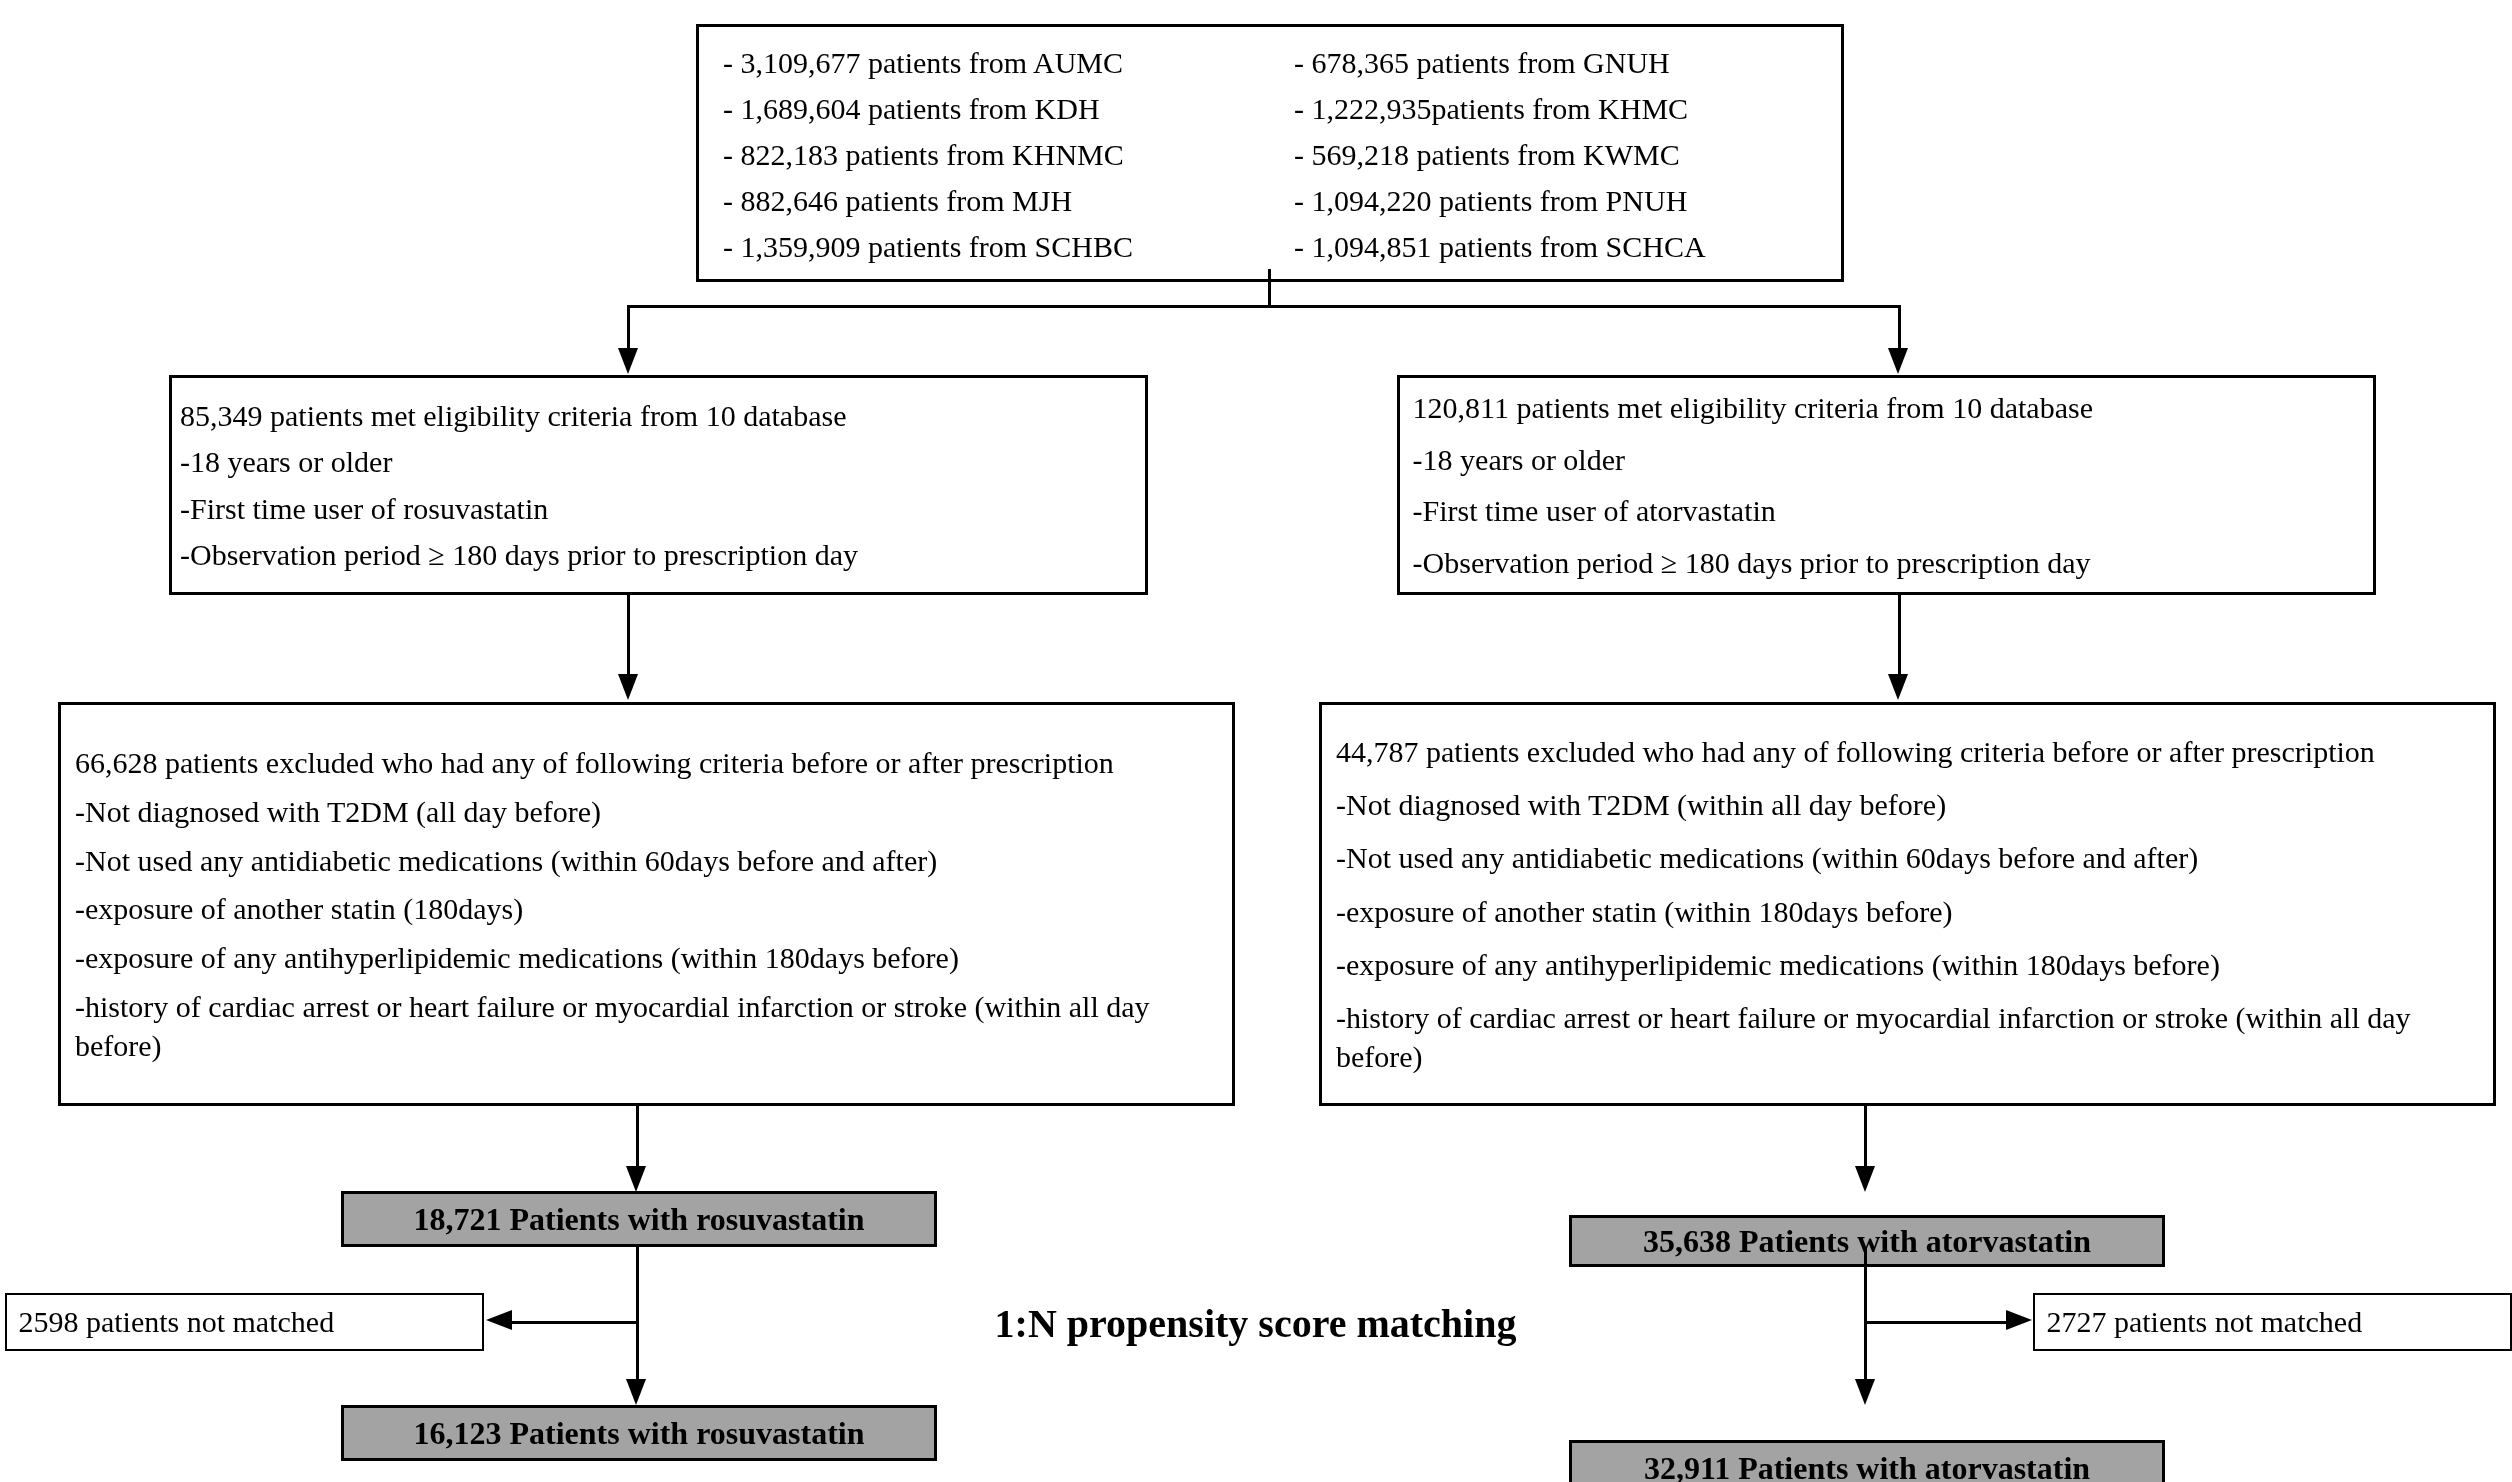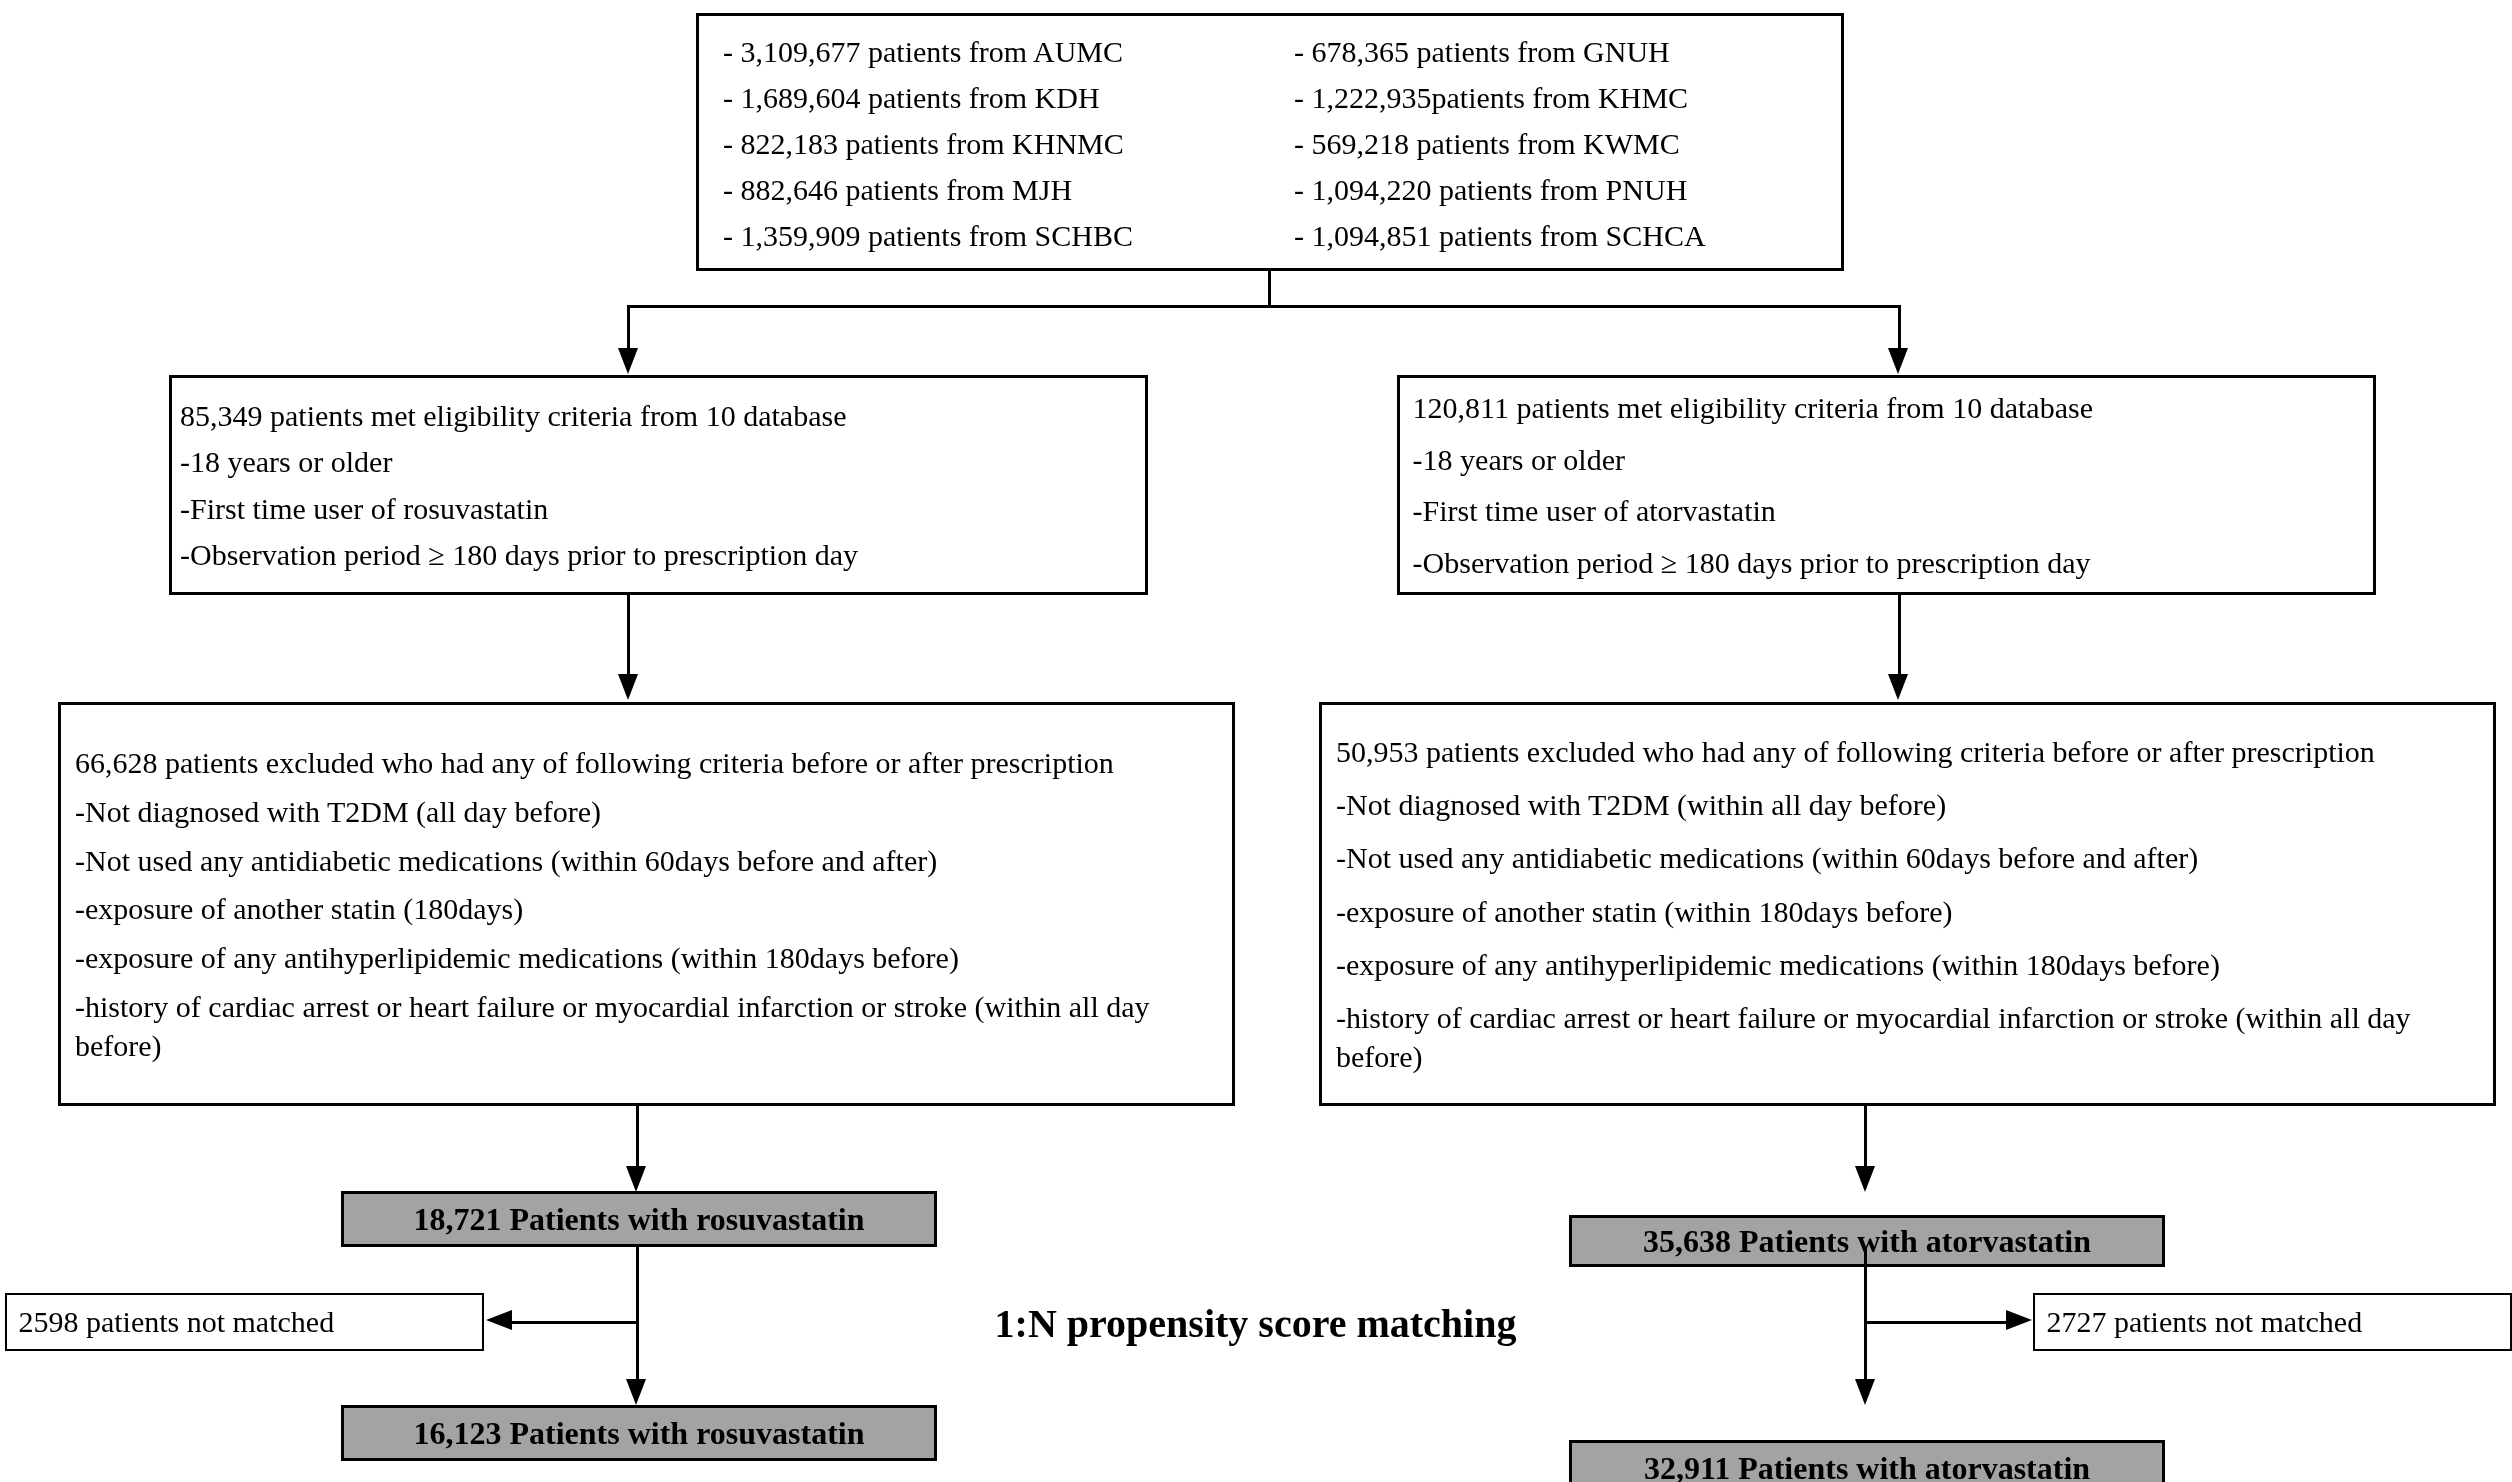--- a/index.html
+++ b/index.html
@@ -28,21 +28,21 @@
     padding: 11.4px 14px;
   }
 
   .box .line {
     white-space: nowrap;
   }
 
   
   #source-box {
     left: 696px;
-    top: 13px;
+    top: 24px;
     width: 1148px;
     height: 258px;
     padding: 8.8px 0 6.3px 0;
   }
   #source-box .cols {
     display: flex;
     width: 100%;
     height: 100%;
   }
   #source-box .col {
@@ -210,21 +210,21 @@
   <div class="box" id="excl-left">
     <div class="line">66,628 patients excluded who had any of following criteria before or after prescription</div>
     <div class="line">-Not diagnosed with T2DM (all day before)</div>
     <div class="line">-Not used any antidiabetic medications (within 60days before and after)</div>
     <div class="line">-exposure of another statin (180days)</div>
     <div class="line">-exposure of any antihyperlipidemic medications (within 180days before)</div>
     <div class="line">-history of cardiac arrest or heart failure or myocardial infarction or stroke (within all day before)</div>
   </div>
 
   <div class="box" id="excl-right">
-    <div class="line">50,953 patients excluded who had any of following criteria before or after prescription</div>
+    <div class="line">44,787 patients excluded who had any of following criteria before or after prescription</div>
     <div class="line">-Not diagnosed with T2DM (within all day before)</div>
     <div class="line">-Not used any antidiabetic medications (within 60days before and after)</div>
     <div class="line">-exposure of another statin (within 180days before)</div>
     <div class="line">-exposure of any antihyperlipidemic medications (within 180days before)</div>
     <div class="line">-history of cardiac arrest or heart failure or myocardial infarction or stroke (within all day before)</div>
   </div>
 
   <div class="vline" style="left:636px; top:1106px; height:63px;"></div>
   <div class="arrow-down" style="left:626px; top:1166px;"></div>
   <div class="vline" style="left:1864px; top:1106px; height:63px;"></div>

